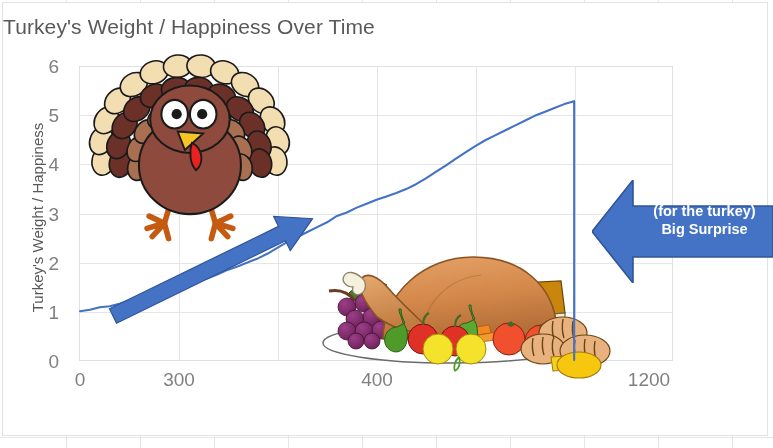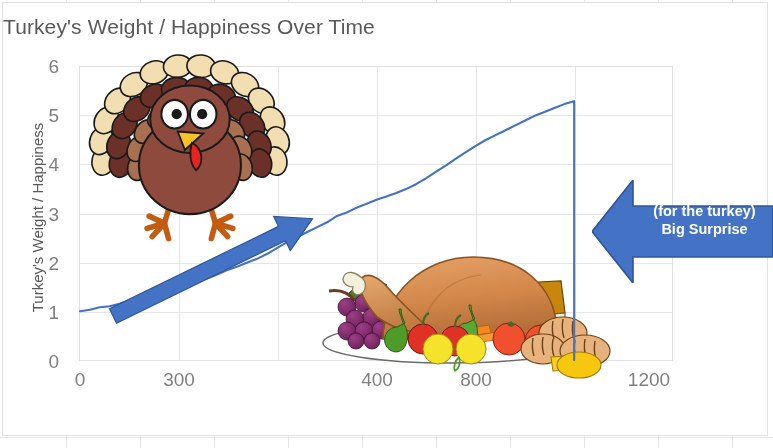--- a/index.html
+++ b/index.html
@@ -195,21 +195,20 @@
   <div class="ytick" style="top:112px">5</div>
   <div class="ytick" style="top:161px">4</div>
   <div class="ytick" style="top:211px">3</div>
   <div class="ytick" style="top:260px">2</div>
   <div class="ytick" style="top:309px">1</div>
   <div class="ytick" style="top:358px">0</div>
 
   <div class="xtick" style="left:77px">0</div>
   <div class="xtick" style="left:176px">300</div>
   <div class="xtick" style="left:374px">400</div>
-  <div class="xtick" style="left:473px">800</div>
   <div class="xtick" style="left:646px">1200</div>
 
   <div id="plot-area">
     <div class="grid-h" style="top:48px"></div>
     <div class="grid-h" style="top:97px"></div>
     <div class="grid-h" style="top:147px"></div>
     <div class="grid-h" style="top:196px"></div>
     <div class="grid-h" style="top:245px"></div>
 
     <div class="grid-v" style="left:99px"></div>

